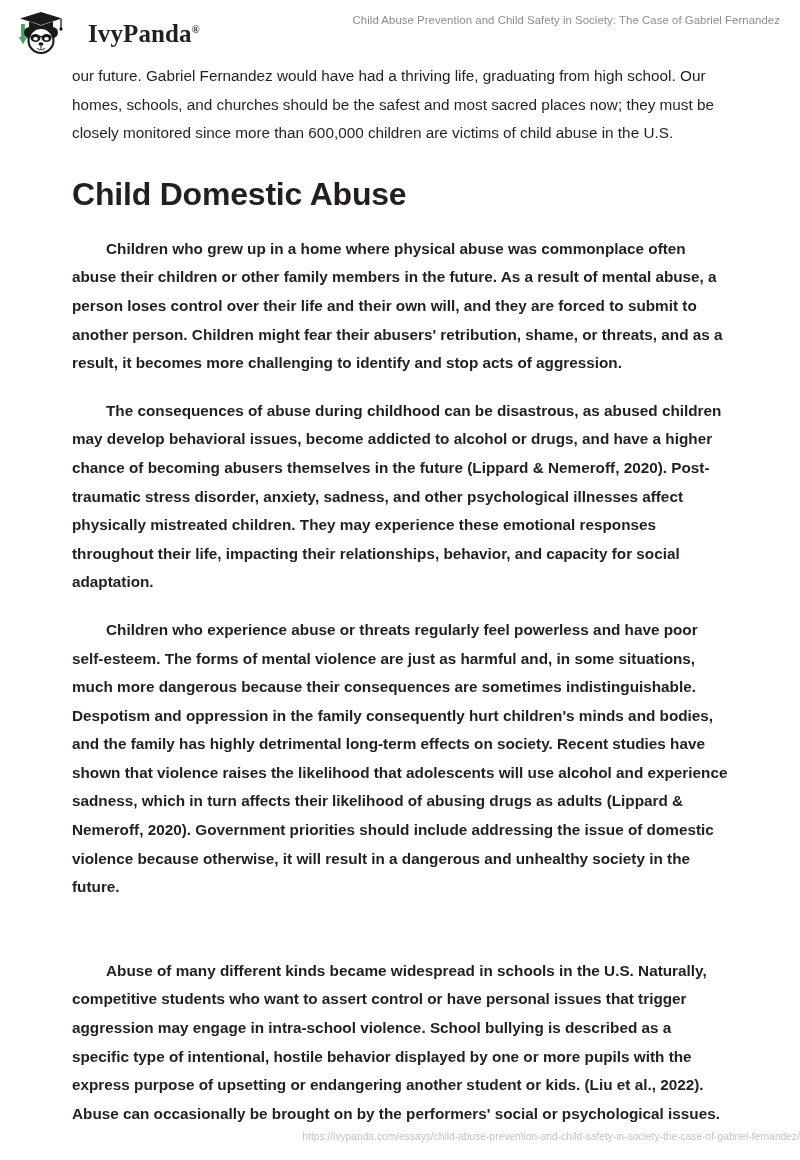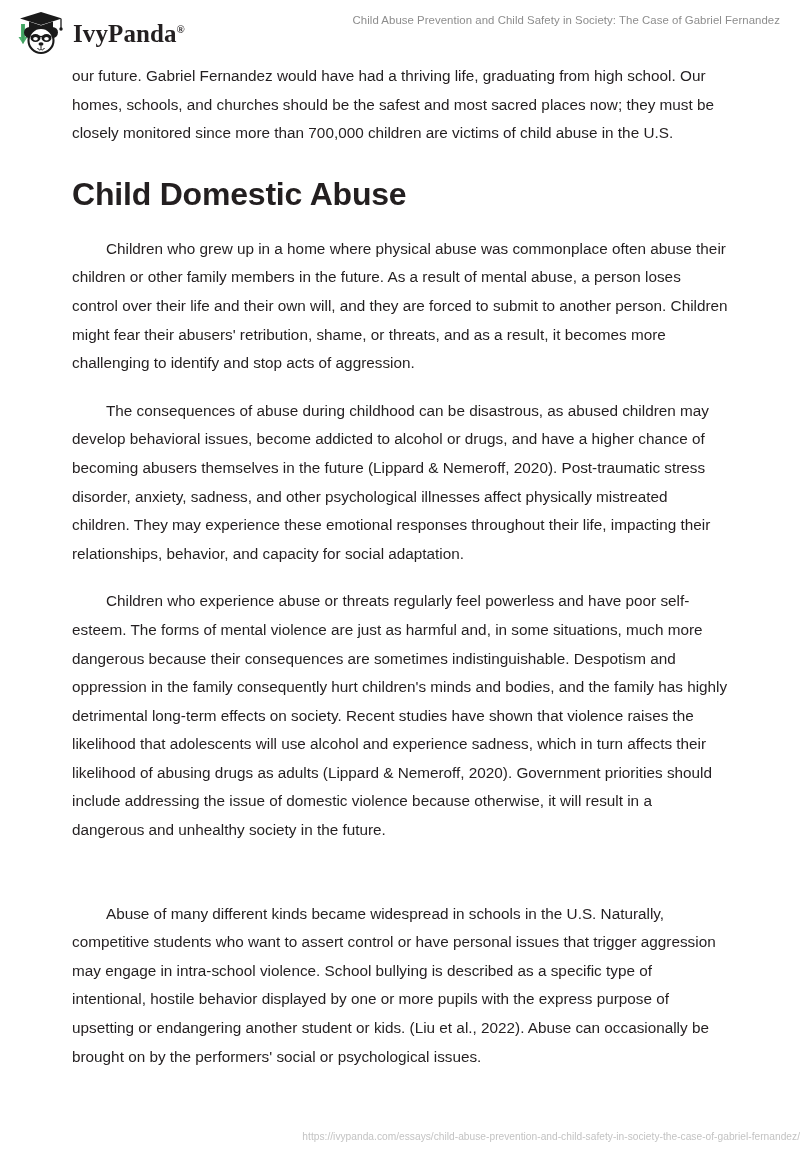--- a/index.html
+++ b/index.html
@@ -22,21 +22,21 @@
     height: 62px;
     width: 100%;
     box-sizing: border-box;
   }
   .brand {
     position: absolute;
     left: 14px;
     top: 9px;
     display: flex;
     align-items: center;
-    gap: 7px;
+    gap: 22px;
   }
   .brand-mark {
     width: 52px;
     height: 47px;
     display: block;
     flex: 0 0 auto;
   }
   .brand-word {
     font-family: "Liberation Serif", serif;
     font-weight: bold;
@@ -72,20 +72,21 @@
   }
   .doc p {
     margin: 0 0 0 0;
     font-size: 15.3px;
     line-height: 28.6px;
     color: #231f20;
     text-align: left;
   }
   .doc p.indent {
     text-indent: 34px;
+    font-weight: bold;
   }
   .para-gap {
     height: 19px;
   }
   .doc h2 {
     margin: 0;
     font-size: 32px;
     line-height: 32px;
     font-weight: bold;
     color: #231f20;
@@ -146,21 +147,21 @@
       <path d="M61 78 C58 83 54 83 54 79" stroke="#1a1a1a" stroke-width="2" fill="none"></path>
     </svg>
     <span class="brand-word"><span>IvyPanda</span><span class="reg">®</span></span>
   </div>
 
   <div class="header-title">Child Abuse Prevention and Child Safety in Society: The Case of Gabriel Fernandez</div>
 </div>
 
 <div class="doc">
 
-  <p>our future. Gabriel Fernandez would have had a thriving life, graduating from high school. Our homes, schools, and churches should be the safest and most sacred places now; they must be closely monitored since more than 700,000 children are victims of child abuse in the U.S.</p>
+  <p>our future. Gabriel Fernandez would have had a thriving life, graduating from high school. Our homes, schools, and churches should be the safest and most sacred places now; they must be closely monitored since more than 600,000 children are victims of child abuse in the U.S.</p>
 
   <div class="h2-gap-top"></div>
   <h2>Child Domestic Abuse</h2>
   <div class="h2-gap-bottom"></div>
 
   <p class="indent">Children who grew up in a home where physical abuse was commonplace often abuse their children or other family members in the future. As a result of mental abuse, a person loses control over their life and their own will, and they are forced to submit to another person. Children might fear their abusers' retribution, shame, or threats, and as a result, it becomes more challenging to identify and stop acts of aggression.</p>
   <div class="para-gap"></div>
 
   <p class="indent">The consequences of abuse during childhood can be disastrous, as abused children may develop behavioral issues, become addicted to alcohol or drugs, and have a higher chance of becoming abusers themselves in the future (Lippard &amp; Nemeroff, 2020). Post-traumatic stress disorder, anxiety, sadness, and other psychological illnesses affect physically mistreated children. They may experience these emotional responses throughout their life, impacting their relationships, behavior, and capacity for social adaptation.</p>
   <div class="para-gap"></div>

